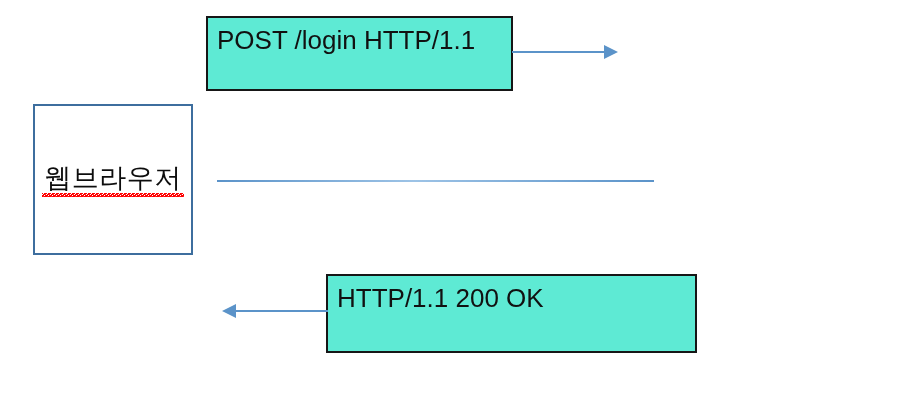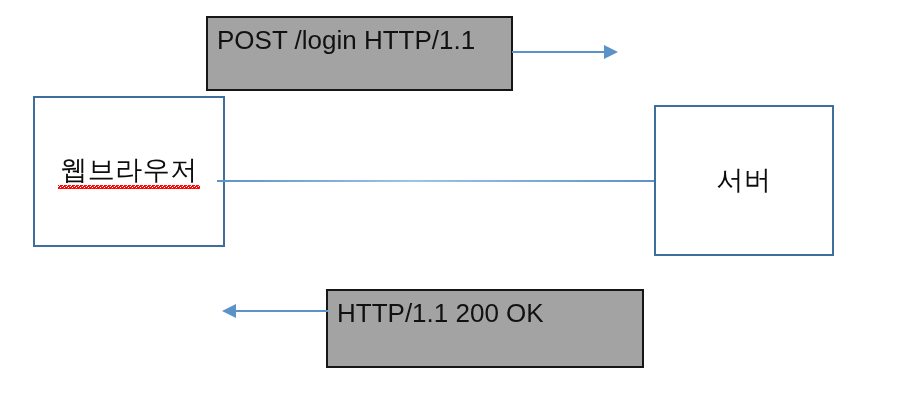--- a/index.html
+++ b/index.html
@@ -23,22 +23,22 @@
     position: absolute;
     box-sizing: border-box;
     border: 2px solid #3d6e9e;
     background: #ffffff;
     display: flex;
     align-items: center;
     justify-content: center;
   }
   #node-browser {
     left: 33px;
-    top: 96px;
-    width: 192px;
+    top: 104px;
+    width: 160px;
     height: 151px;
   }
   #node-server {
     left: 654px;
     top: 105px;
     width: 180px;
     height: 151px;
   }
   .node-label {
     font-size: 27px;
@@ -79,33 +79,33 @@
     background:
       radial-gradient(circle at 1px 3px, #ff2b2b 1.1px, transparent 1.3px) 0 0/4px 4px repeat-x,
       radial-gradient(circle at 3px 0px, #ff2b2b 1.1px, transparent 1.3px) 0 0/4px 4px repeat-x;
   }
 
   
   .msg-box {
     position: absolute;
     box-sizing: border-box;
     border: 2px solid #161616;
-    background: #a3a3a3;
+    background: #5eead4;
     padding: 6px 9px 0 9px;
   }
   #msg-request {
     left: 206px;
     top: 16px;
     width: 307px;
     height: 75px;
   }
   #msg-response {
     left: 326px;
-    top: 289px;
-    width: 318px;
+    top: 274px;
+    width: 371px;
     height: 79px;
   }
   .msg-line {
     font-size: 26px;
     line-height: 32px;
     color: #0d0d0d;
     white-space: nowrap;
     color: #111111;
   }
 
@@ -143,23 +143,20 @@
 <body>
 
 <div id="canvas">
 
   <div class="node-box" id="node-browser">
     <span class="node-label">
       <span class="misspelled">웹브라우저</span>
     </span>
   </div>
 
-  <div class="node-box" id="node-server">
-    <span class="node-label">서버</span>
-  </div>
 
   <div class="connector-line" id="link-browser-server"></div>
 
   <div class="msg-box" id="msg-request">
     <div class="msg-line">POST /login HTTP/1.1</div>
   </div>
 
   <svg class="arrow-svg" id="arrow-request" viewBox="0 0 106 24">
     <line x1="0" y1="12" x2="92" y2="12" stroke="#5b93c9" stroke-width="2"></line>
     <polygon points="92,5 106,12 92,19" fill="#5b93c9"></polygon>

